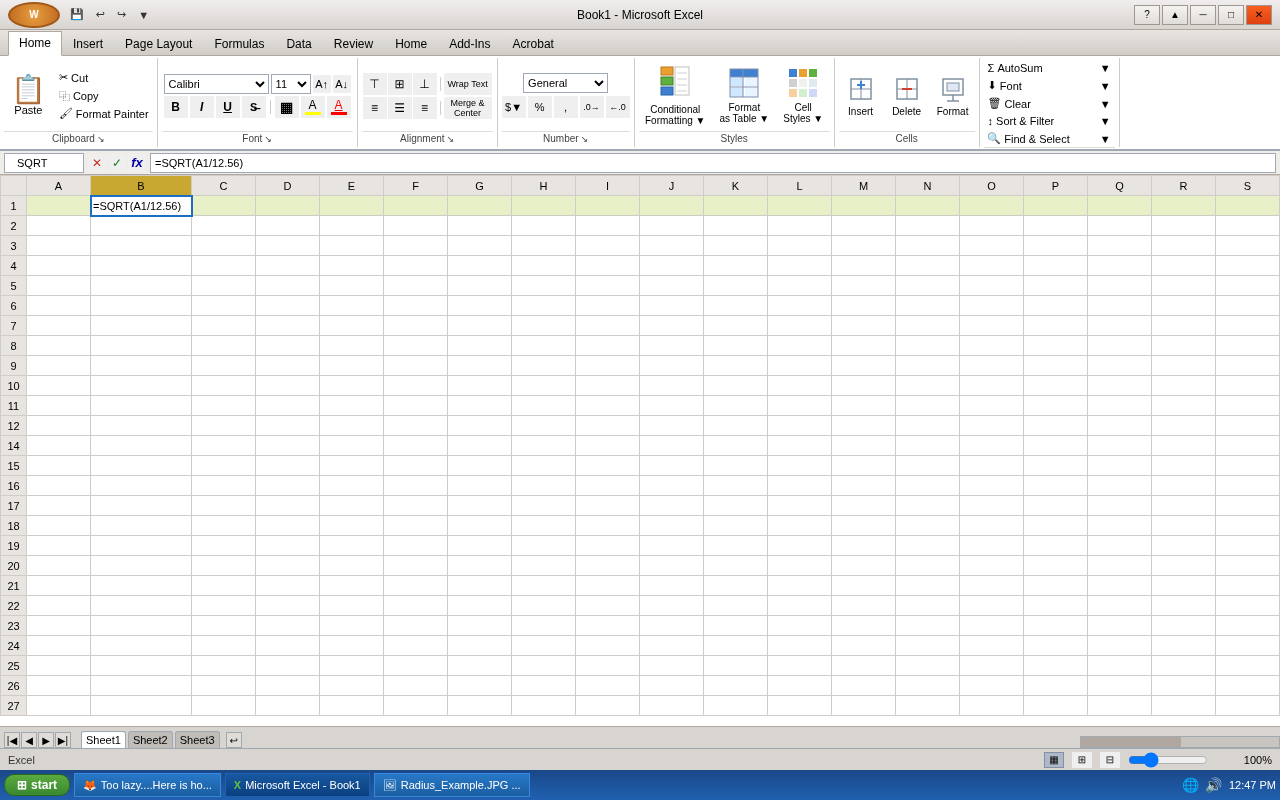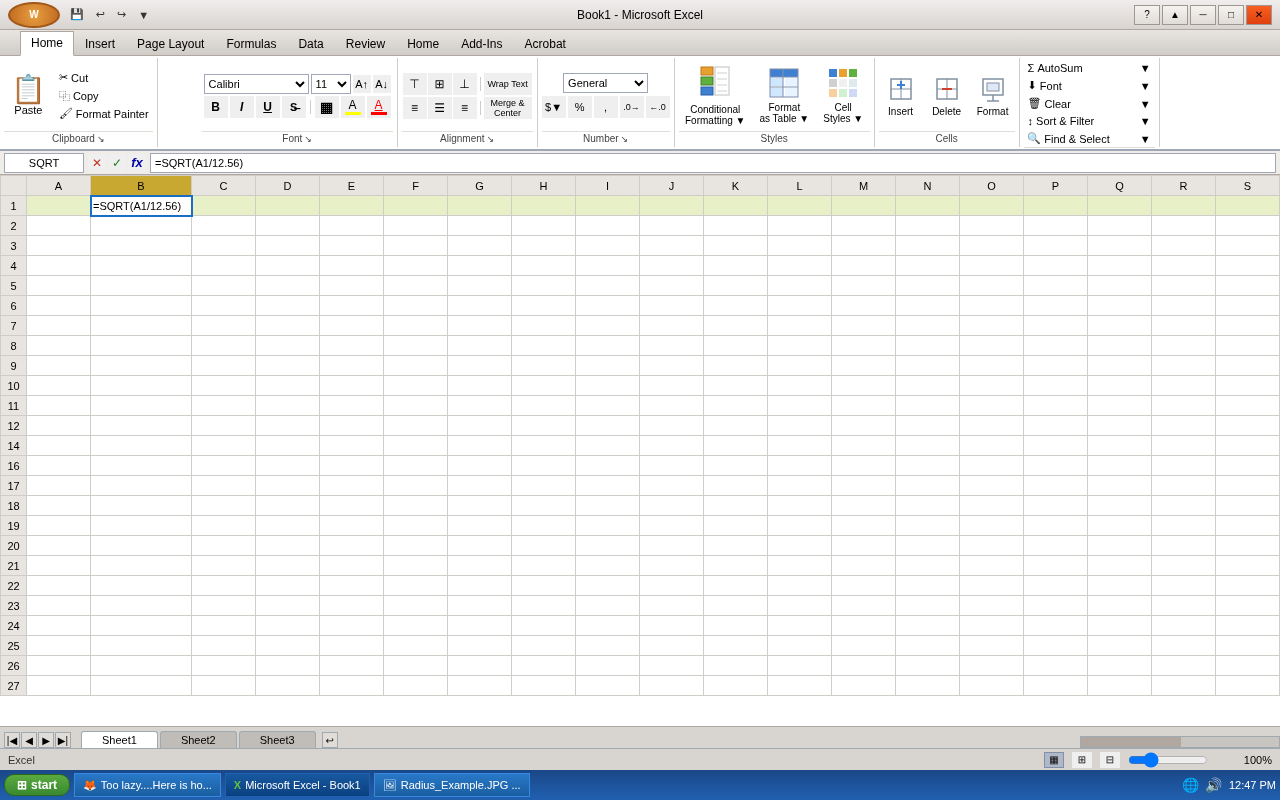--- a/index.html
+++ b/index.html
@@ -22,21 +22,21 @@
     .office-btn { width: 52px; height: 26px; background: radial-gradient(circle, #e8a040, #c06820); border-radius: 50%; display: flex; align-items: center; justify-content: center; color: white; font-size: 10px; font-weight: bold; border: 2px solid #a05818; }
     .quick-access { display: flex; gap: 4px; }
     .qa-btn { padding: 2px 4px; background: transparent; border: none; cursor: pointer; font-size: 11px; color: #333; }
 
     
     #ribbon-tabs {
       height: 26px;
       background: linear-gradient(to bottom, #e8e4e0, #d0ccc8);
       display: flex;
       align-items: flex-end;
-      padding-left: 20px;
+      padding-left: 8px;
       border-bottom: 1px solid #b0a8a0;
     }
     .ribbon-tab {
       padding: 4px 10px 4px 10px;
       font-size: 12px;
       cursor: pointer;
       border: 1px solid transparent;
       border-bottom: none;
       color: #000;
       background: transparent;
@@ -158,21 +158,21 @@
       height: 24px;
       background: #f0ece8;
       display: flex;
       align-items: center;
       border-bottom: 1px solid #b0a8a0;
       padding: 0 4px;
       gap: 4px;
     }
     #name-box {
       width: 80px; height: 20px; border: 1px solid #a0a8b8; background: white;
-      font-size: 11px; padding: 0 18px; text-align: center;
+      font-size: 11px; padding: 0 12px; 
     }
     #formula-buttons { display: flex; gap: 2px; align-items: center; }
     .formula-btn { width: 18px; height: 18px; font-size: 12px; cursor: pointer; border: 1px solid transparent; display: flex; align-items: center; justify-content: center; }
     #formula-input {
       flex: 1; height: 20px; border: none; background: white; font-size: 11px;
       padding: 0 4px; border: 1px solid #a0a8b8;
     }
 
     
     #grid-container {
@@ -227,21 +227,21 @@
     #sheet-tabs-bar {
       height: 22px;
       background: #d8d4d0;
       display: flex;
       align-items: flex-end;
       padding-left: 4px;
       border-top: 1px solid #b0a8a0;
       gap: 2px;
     }
     .sheet-tab {
-      padding: 2px 20px;
+      padding: 2px 4px;
       background: #c0bcb8;
       border: 1px solid #a0a8b0;
       border-bottom: none;
       font-size: 11px;
       cursor: pointer;
       border-radius: 3px 3px 0 0;
     }
     .sheet-tab.active {
       background: white;
       border-bottom: 1px solid white;
@@ -409,21 +409,21 @@
             <span>Format Painter</span>
           </div>
         </div>
       </div>
       <div class="ribbon-group-label">
         <span>Clipboard</span>
         <span class="group-expand">↘</span>
       </div>
     </div>
 
-    <div class="ribbon-group font-group" style="min-width:200px;margin-left:40px;">
+    <div class="ribbon-group font-group" style="min-width:200px;">
       <div class="ribbon-group-content" style="flex-direction:column; gap:2px; width:100%;">
         <div class="font-row">
           <select class="font-select">
             <option>Calibri</option>
           </select>
           <select class="size-select">
             <option>11</option>
           </select>
           <button class="inc-btn">A↑</button>
           <button class="inc-btn">A↓</button>
@@ -946,20 +946,42 @@
                   <td></td>
                   <td></td>
                   <td></td>
                   <td></td>
                   <td></td>
                   <td></td>
                   <td></td>
                   <td></td>
                 </tr>
                 <tr>
+                  <td class="row-header">15</td>
+                  <td></td>
+                  <td></td>
+                  <td></td>
+                  <td></td>
+                  <td></td>
+                  <td></td>
+                  <td></td>
+                  <td></td>
+                  <td></td>
+                  <td></td>
+                  <td></td>
+                  <td></td>
+                  <td></td>
+                  <td></td>
+                  <td></td>
+                  <td></td>
+                  <td></td>
+                  <td></td>
+                  <td></td>
+                </tr>
+                <tr>
                   <td class="row-header">16</td>
                   <td></td>
                   <td></td>
                   <td></td>
                   <td></td>
                   <td></td>
                   <td></td>
                   <td></td>
                   <td></td>
                   <td></td>

